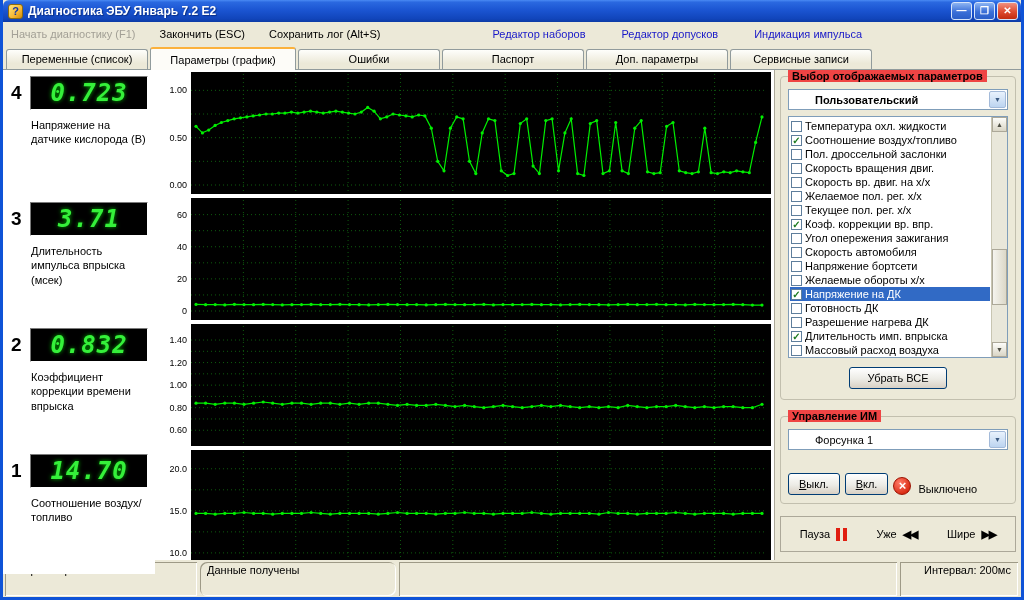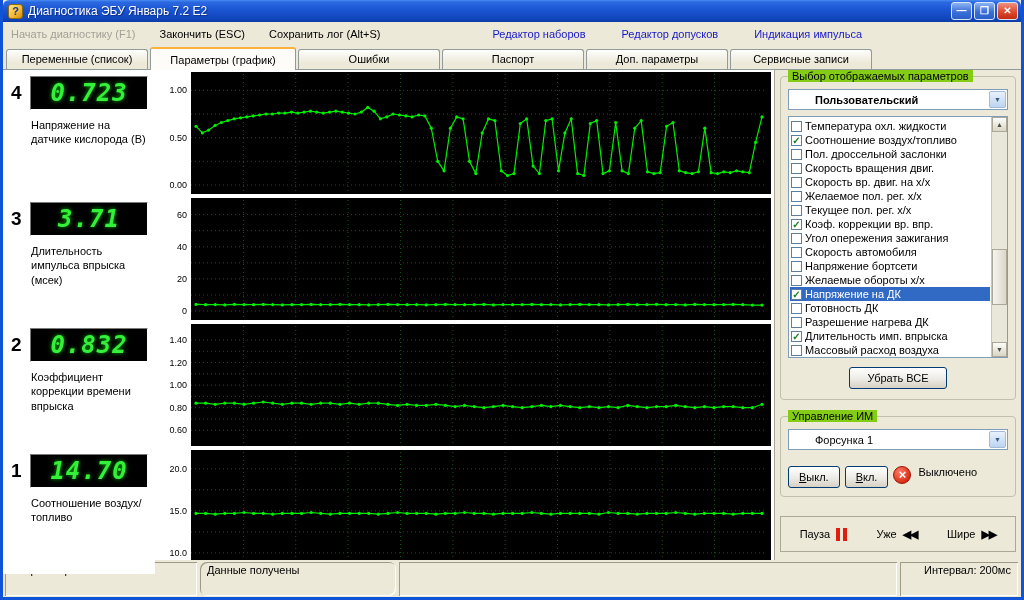--- a/index.html
+++ b/index.html
@@ -6,21 +6,21 @@
   html,body { width:1024px; height:600px; overflow:hidden; }
   body { font-family:"Liberation Sans", sans-serif; font-size:11px; color:#000; background:#ECE9D8; }
 
   .window { width:1024px; height:600px; border-left:3px solid #0F53D7; border-right:3px solid #0F53D7; border-bottom:3px solid #0F53D7; background:#ECE9D8; display:flex; flex-direction:column; }
 
   
   .titlebar { height:22px; flex:none; display:flex; align-items:center; padding:0 3px 0 5px;
     background:linear-gradient(180deg,#4a8af4 0%,#2a68e0 10%,#1b55d2 45%,#1145bb 85%,#0d3ba5 100%);
     border-radius:6px 6px 0 0; }
   .app-icon { width:15px; height:15px; flex:none; border-radius:3px; background:linear-gradient(135deg,#ffe57a,#f7b733 60%,#cf8b0a); border:1px solid #8a6a10; color:#1037a8; font-weight:bold; font-size:11px; line-height:13px; text-align:center; }
-  .title { color:#fff; font-weight:normal; font-size:12px; margin-left:5px; text-shadow:1px 1px 1px #0a2f86; flex:1; white-space:nowrap; overflow:hidden; }
+  .title { color:#fff; font-weight:bold; font-size:12px; margin-left:5px; text-shadow:1px 1px 1px #0a2f86; flex:1; white-space:nowrap; overflow:hidden; }
   .win-btns { display:flex; gap:2px; }
   .wbtn { width:21px; height:18px; border:1px solid #d6e4fa; border-radius:3px; background:linear-gradient(180deg,#8db4f2,#3a6fd8 55%,#2a5ec8); color:#fff; font-size:10px; font-weight:bold; text-align:center; line-height:16px; cursor:default; }
   .wbtn.close { background:linear-gradient(180deg,#f09180,#de4a30 55%,#c22b10); }
 
   
   .toolbar { height:24px; flex:none; display:flex; align-items:center; padding-left:8px; background:#ECE9D8; }
   .tb { margin-right:24px; white-space:nowrap; cursor:default; }
   .tb.disabled { color:#A3A096; }
   .tb-link { color:#1818C8; white-space:nowrap; margin-left:36px; cursor:default; }
   .tb-link.first { margin-left:88px; }
@@ -39,21 +39,21 @@
   .led { position:absolute; left:27px; top:6px; width:118px; height:34px; background:#000; color:#35F03A;
     font-family:"DejaVu Sans Mono", monospace; font-style:italic; font-weight:bold; font-size:24px; letter-spacing:1px;
     display:flex; align-items:center; justify-content:center; text-shadow:0 0 4px #00B000;
     border:1px solid; border-color:#7a7a7a #ffffff #ffffff #7a7a7a; }
   .chan-label { position:absolute; left:28px; top:48px; width:120px; line-height:1.3; }
   .chart-row svg { margin:2px 2px 2px 0; flex:none; }
 
   
   .side { flex:1; display:flex; flex-direction:column; padding:6px 5px 8px 5px; background:#ECE9D8; }
   .groupbox { position:relative; border:1px solid #C2BFAE; border-radius:4px; padding:12px 7px 8px 7px; }
-  .gb-title { position:absolute; top:-7px; left:7px; background:#84cc16; padding:0 4px; font-weight:normal; white-space:nowrap; }
+  .gb-title { position:absolute; top:-7px; left:7px; background:#ef4444; padding:0 4px; font-weight:bold; white-space:nowrap; }
   .combo { height:21px; border:1px solid #7F9DB9; background:#fff; display:flex; align-items:center;padding-left:22px; }
   .combo-text { flex:1; padding:0 4px; white-space:nowrap; overflow:hidden; }
   .combo-text.bold { font-weight:bold; }
   .combo-btn { width:17px; height:17px; margin:1px; flex:none; border:1px solid #A3BAD9; border-radius:2px; background:linear-gradient(180deg,#E9F2FD,#BCD4F0); color:#3B5A82; font-size:7px; display:flex; align-items:center; justify-content:center; }
 
   .listbox { position:relative; margin-top:6px; height:242px; border:1px solid #7F9DB9; background:#fff; overflow:hidden; padding:2px 17px 1px 1px; }
   .param-row { height:14px; display:flex; align-items:center; padding-left:1px; white-space:nowrap; }
   .param-row.selected { background:#316AC5; color:#fff; }
   .cb { width:11px; height:11px; flex:none; border:1px solid #5E7E9C; background:#fff; margin-right:3px; font-size:10px; line-height:9px; text-align:center; color:#1B7A1E; font-weight:bold; }
   .param-label { overflow:hidden; }
@@ -61,21 +61,21 @@
   .sbtn { position:absolute; left:0; width:100%; height:15px; border:1px solid #ACA899; background:linear-gradient(180deg,#FDFDFA,#D9D5C5); color:#4E4E44; font-size:7px; display:flex; align-items:center; justify-content:center; }
   .sbtn.up { top:0; }
   .sbtn.down { bottom:0; }
   .sthumb { position:absolute; left:0; top:132px; width:100%; height:56px; border:1px solid #ACA899; background:linear-gradient(90deg,#F5F4EF,#DCD8C8); }
 
   .xpbtn { font:11px "Liberation Sans",sans-serif; height:22px; padding:2px 10px; border:1px solid #003C74; border-radius:3px; background:linear-gradient(180deg,#FFFFFF,#ECEBE5 55%,#D8D0C4); cursor:default; white-space:nowrap; }
   .xpbtn.ak::first-letter { text-decoration:underline; }
   .clear-all { display:block; margin:9px auto 2px auto; width:98px; }
 
   .gb-im { margin-top:16px; }
-  .im-row { display:flex; align-items:flex-start; gap:5px; margin-top:16px; }
+  .im-row { display:flex; align-items:flex-end; gap:5px; margin-top:23px; }
   .red-x { width:18px; height:18px; flex:none; border-radius:50%; border:1px solid #9C1000; background:radial-gradient(circle at 35% 30%, #FF7A66, #D92A12 75%); color:#fff; font-weight:bold; font-size:13px; line-height:16px; text-align:center; }
   .im-status { margin-left:2px; }
 
   .playbar { margin-top:auto; height:34px; border:1px solid #ACA899; display:flex; align-items:center; justify-content:space-around; padding:17px 4px; }
   .pb-item { display:inline-flex; align-items:center; gap:6px; cursor:default; }
   .pause-bars { display:inline-flex; gap:3px; }
   .pause-bars i { display:inline-block; width:4px; height:13px; background:#E01E10; }
   .arrows { font-size:11px; letter-spacing:-1px; font-weight:bold; }
 
   

